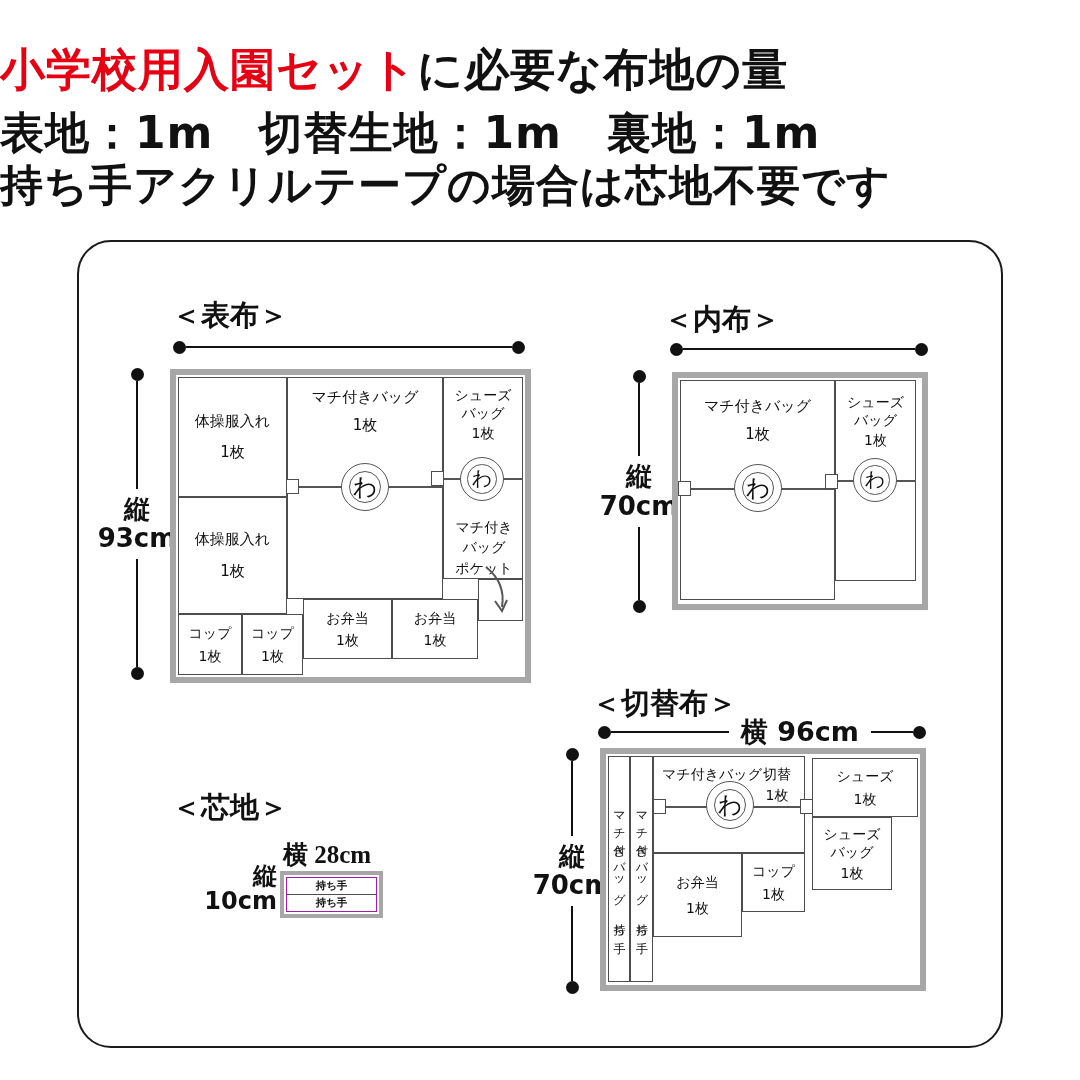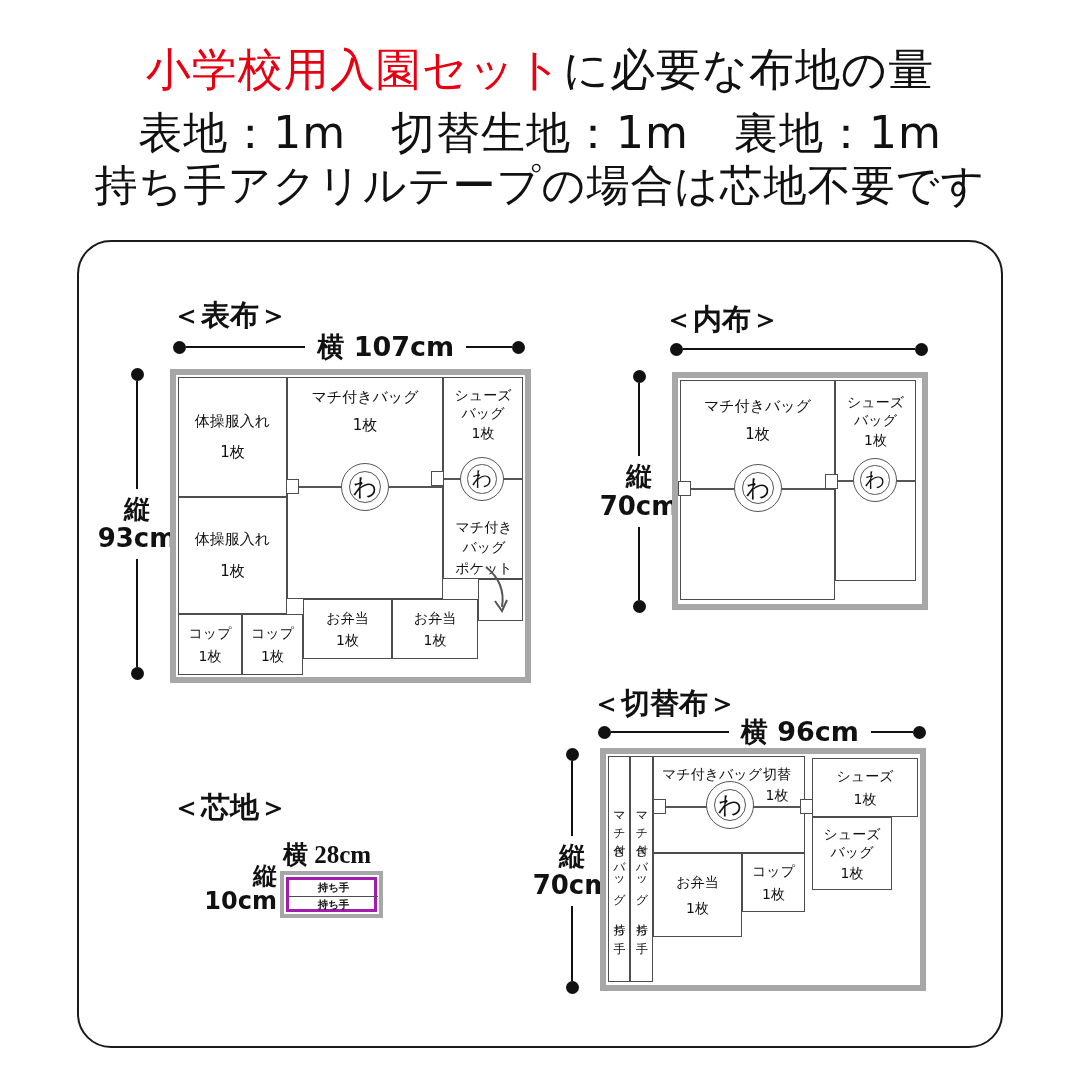--- a/index.html
+++ b/index.html
@@ -2,21 +2,21 @@
 <html><head>
 <meta charset="utf-8">
 <style>
   * { margin:0; padding:0; box-sizing:border-box; }
   html,body { background:#fff; }
   body { font-family:"DejaVu Sans","Liberation Sans",sans-serif; color:#111; }
   .stage { position:relative; width:1080px; height:1080px; background:#fff; overflow:hidden; }
   .abs { position:absolute; }
 
   
-  .hline { position:absolute; left:0; width:1080px; text-align:center; font-weight:400; letter-spacing:1px; white-space:nowrap; }
+  .hline { position:absolute; left:0; width:1080px; font-weight:700; letter-spacing:1px; white-space:nowrap; }
   .hl { color:#e60012; }
 
   .panel { position:absolute; border:2px solid #1b1b1b; border-radius:34px; background:transparent; }
 
   .heading { position:absolute; font-size:29px; font-weight:900; letter-spacing:0; white-space:nowrap; }
 
   
   .dim-h { position:absolute; display:flex; align-items:center; height:26px; }
   .dot { width:13px; height:13px; border-radius:50%; background:#111; flex:none; }
   .dim-h .seg { height:2px; background:#111; }
@@ -49,21 +49,21 @@
 
   .float-label { position:absolute; text-align:center; font-size:14px; line-height:1.45; white-space:pre-line; }
 
   
   .vstrip { position:absolute; border:1.5px solid #4d4d4d; background:#fff;
             display:flex; align-items:center; justify-content:center; }
   .vstrip .vtxt { writing-mode:vertical-rl; text-orientation:upright; font-size:12px; letter-spacing:2px; white-space:pre; }
 
   
   .shinji-frame { position:absolute; border:4px solid #a7a7a7; background:#fff; }
-  .shinji-rows { position:absolute; left:2px; top:2px; border:3px solid #a21caf; }
+  .shinji-rows { position:absolute; left:2px; top:2px; border:1px solid #a21caf; }
   .shinji-row { display:flex; align-items:center; justify-content:center; font-size:10.5px; font-weight:600; }
   .shinji-row + .shinji-row { border-top:1px solid #4d4d4d; }
 
   .txt-label { position:absolute; white-space:nowrap; }
 </style>
 </head>
 <body>
 
 <div class="stage">
 
@@ -73,21 +73,20 @@
   <div class="hline" style="top:104px; font-size:44px;">表地：1m　切替生地：1m　裏地：1m</div>
   <div class="hline" style="top:157px; font-size:43px;">持ち手アクリルテープの場合は芯地不要です</div>
 
   <div class="panel" style="left:77px; top:240px; width:926px; height:808px;"></div>
 
   <div class="heading" style="left:172px; top:296px;">＜表布＞</div>
 
   <div class="dim-h" style="left:173px; top:334px; width:352px;">
     <span class="dot"></span>
     <span class="seg" style="flex:2.6;"></span>
-    <span class="lbl">横 107cm</span>
     <span class="seg" style="flex:1;"></span>
     <span class="dot"></span>
   </div>
 
   <div class="dim-v" style="left:104px; top:368px; width:66px; height:312px;">
     <span class="dot"></span>
     <span class="seg"></span>
     <span class="lbl">
       <span>縦</span>
       <span>93cm</span>

